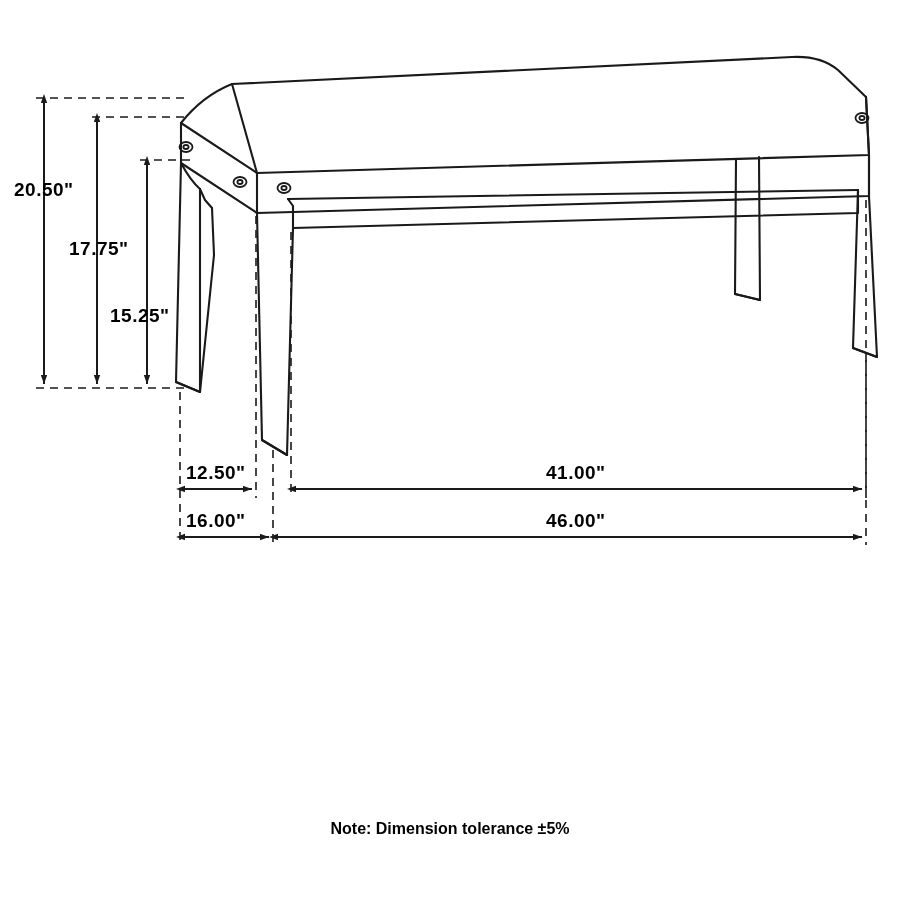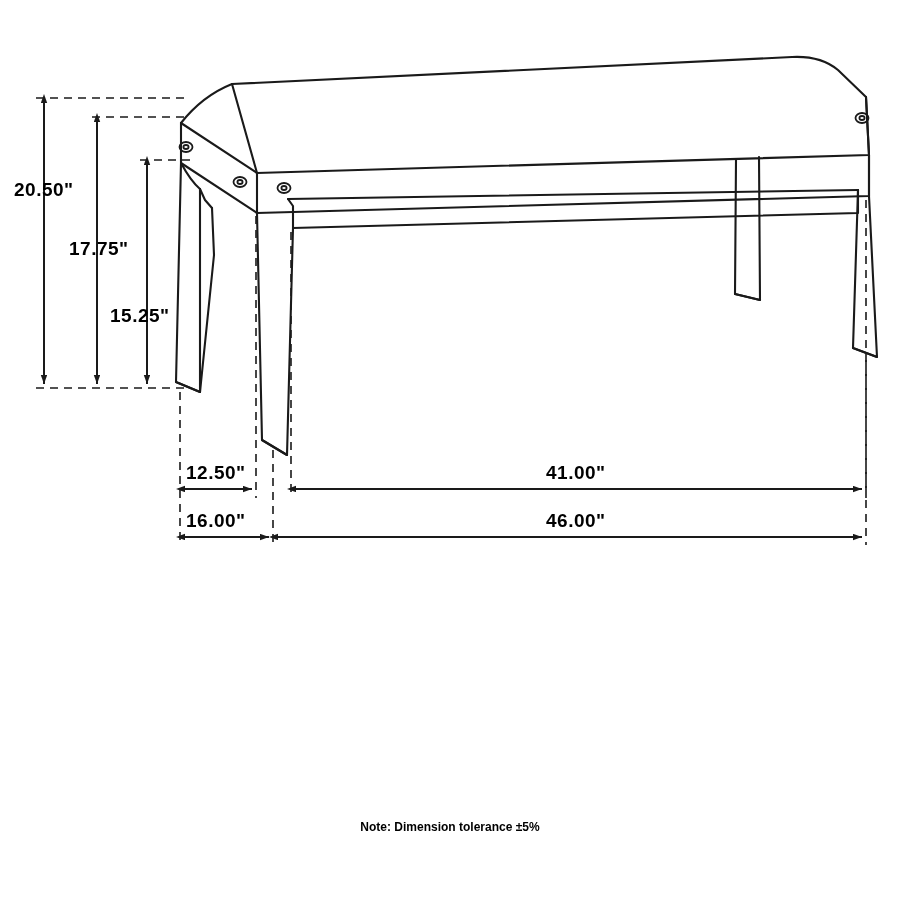--- a/index.html
+++ b/index.html
@@ -39,21 +39,21 @@
     white-space: nowrap;
   }
   .note {
     position: absolute;
     left: 0;
     top: 820px;
     width: 900px;
     text-align: center;
     font-family: "Liberation Sans", sans-serif;
     font-weight: bold;
-    font-size: 12px;
+    font-size: 16px;
     color: #000;
   }
 </style>
 </head>
 <body>
 
 <div id="stage">
 
   <svg id="drawing" viewBox="0 0 900 900">
     <defs>

